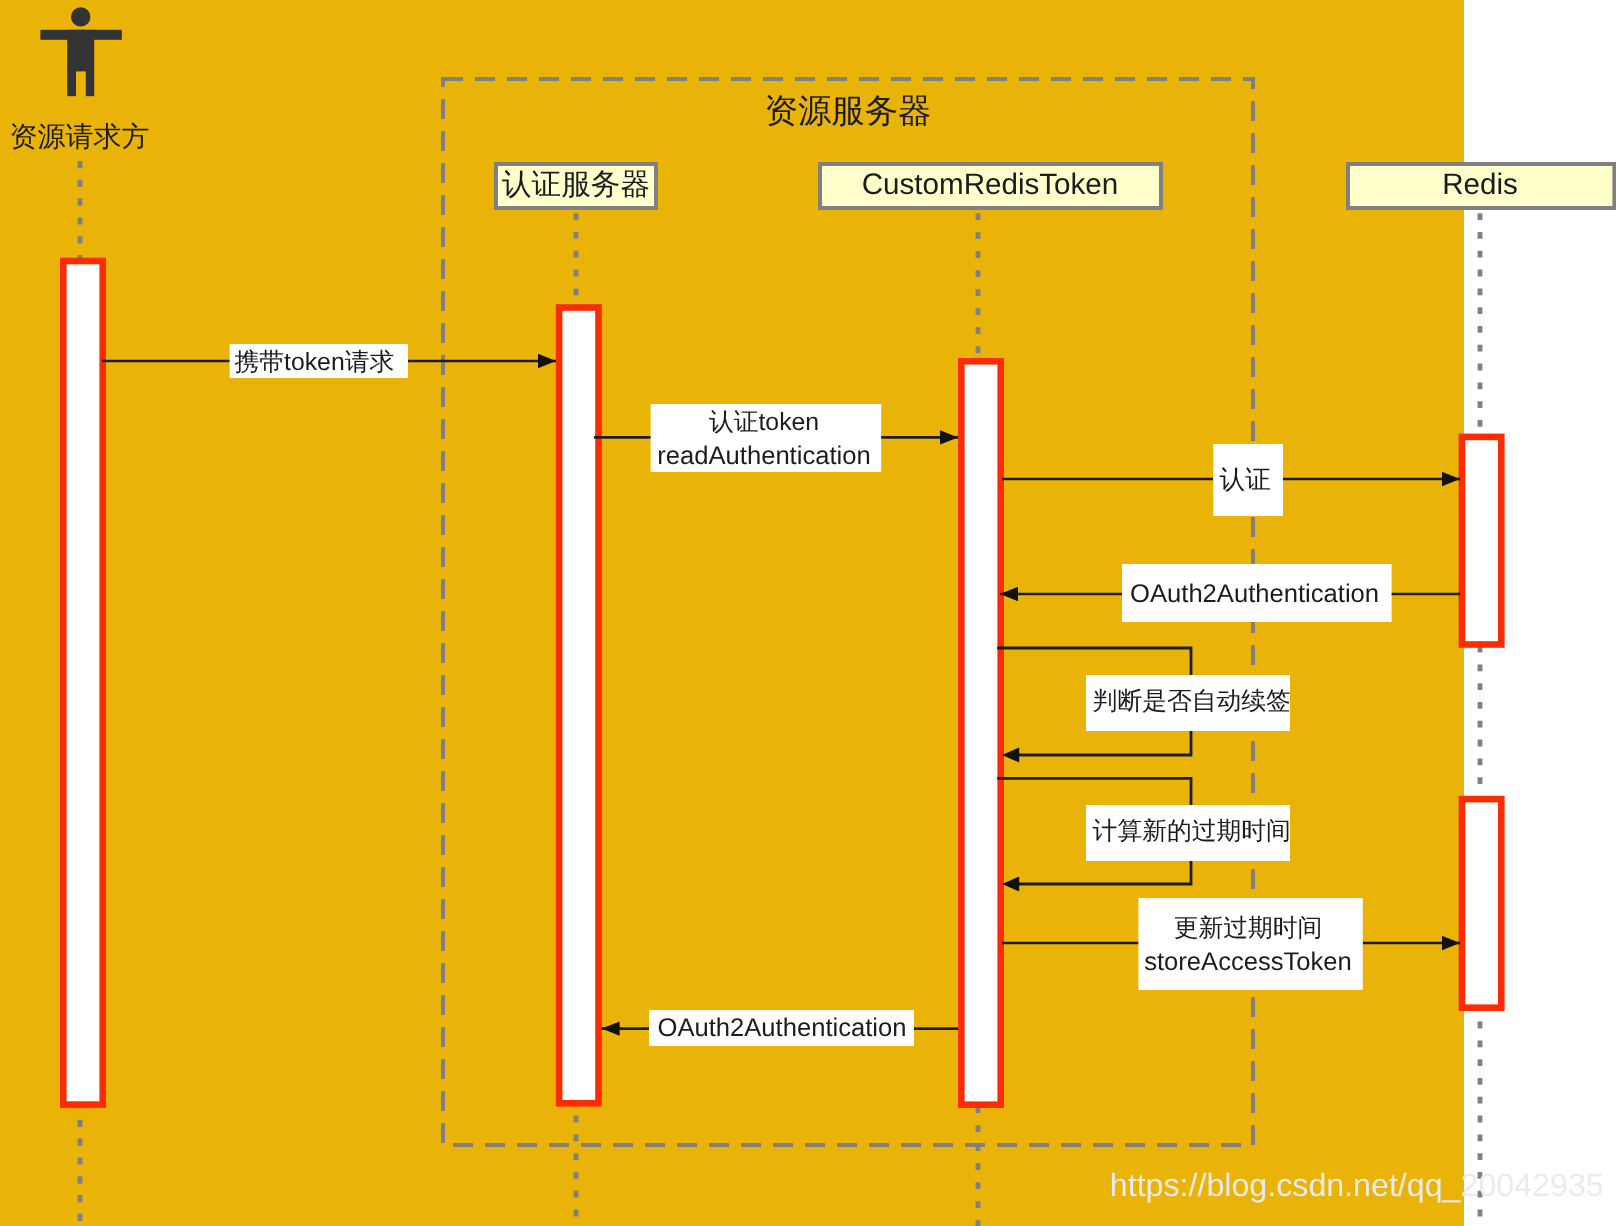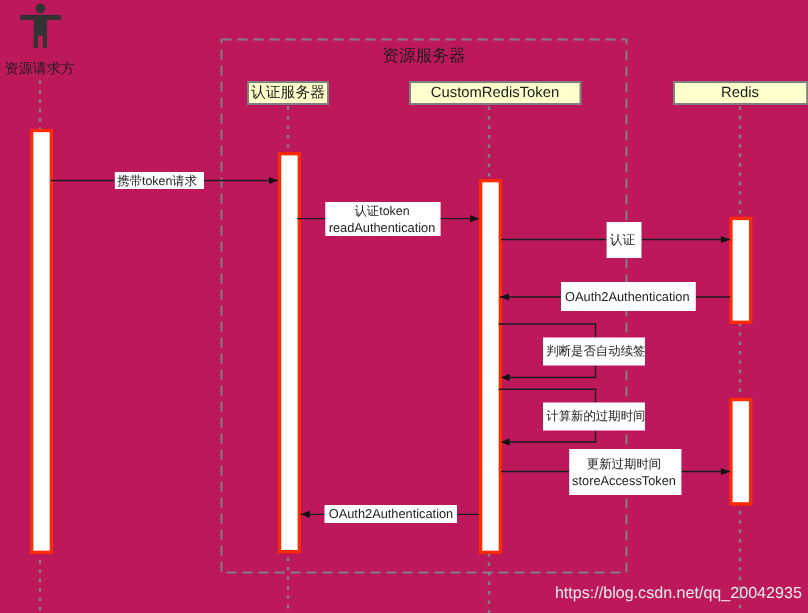--- a/index.html
+++ b/index.html
@@ -1,20 +1,20 @@
 <!DOCTYPE html>
 <html><head>
 <meta charset="utf-8">
 <title>Sequence Diagram</title>
 <style>
   html,body{margin:0;padding:0;background:#ffffff;}
   body{width:808px;height:613px;overflow:hidden;
        font-family:"Liberation Sans","DejaVu Sans",sans-serif;
        -webkit-font-smoothing:antialiased;text-rendering:geometricPrecision;}
-  #stage{position:relative;width:808px;height:613px;background:#be185d;}
+  #stage{position:relative;width:732px;height:613px;background:#eab308;}
   svg{display:block;}
   text{font-family:"Liberation Sans","DejaVu Sans",sans-serif;fill:#1c1c1c;}
   .msg-label{font-size:12.8px;}
   .msg-label-cjk{font-size:12.4px;}
   .part-label{font-size:14.8px;}
   .actor-label{font-size:14px;}
   .group-title{font-size:16.7px;}
   .wm{font-size:16.1px;fill:#ebebeb;}
 </style>
 </head>

